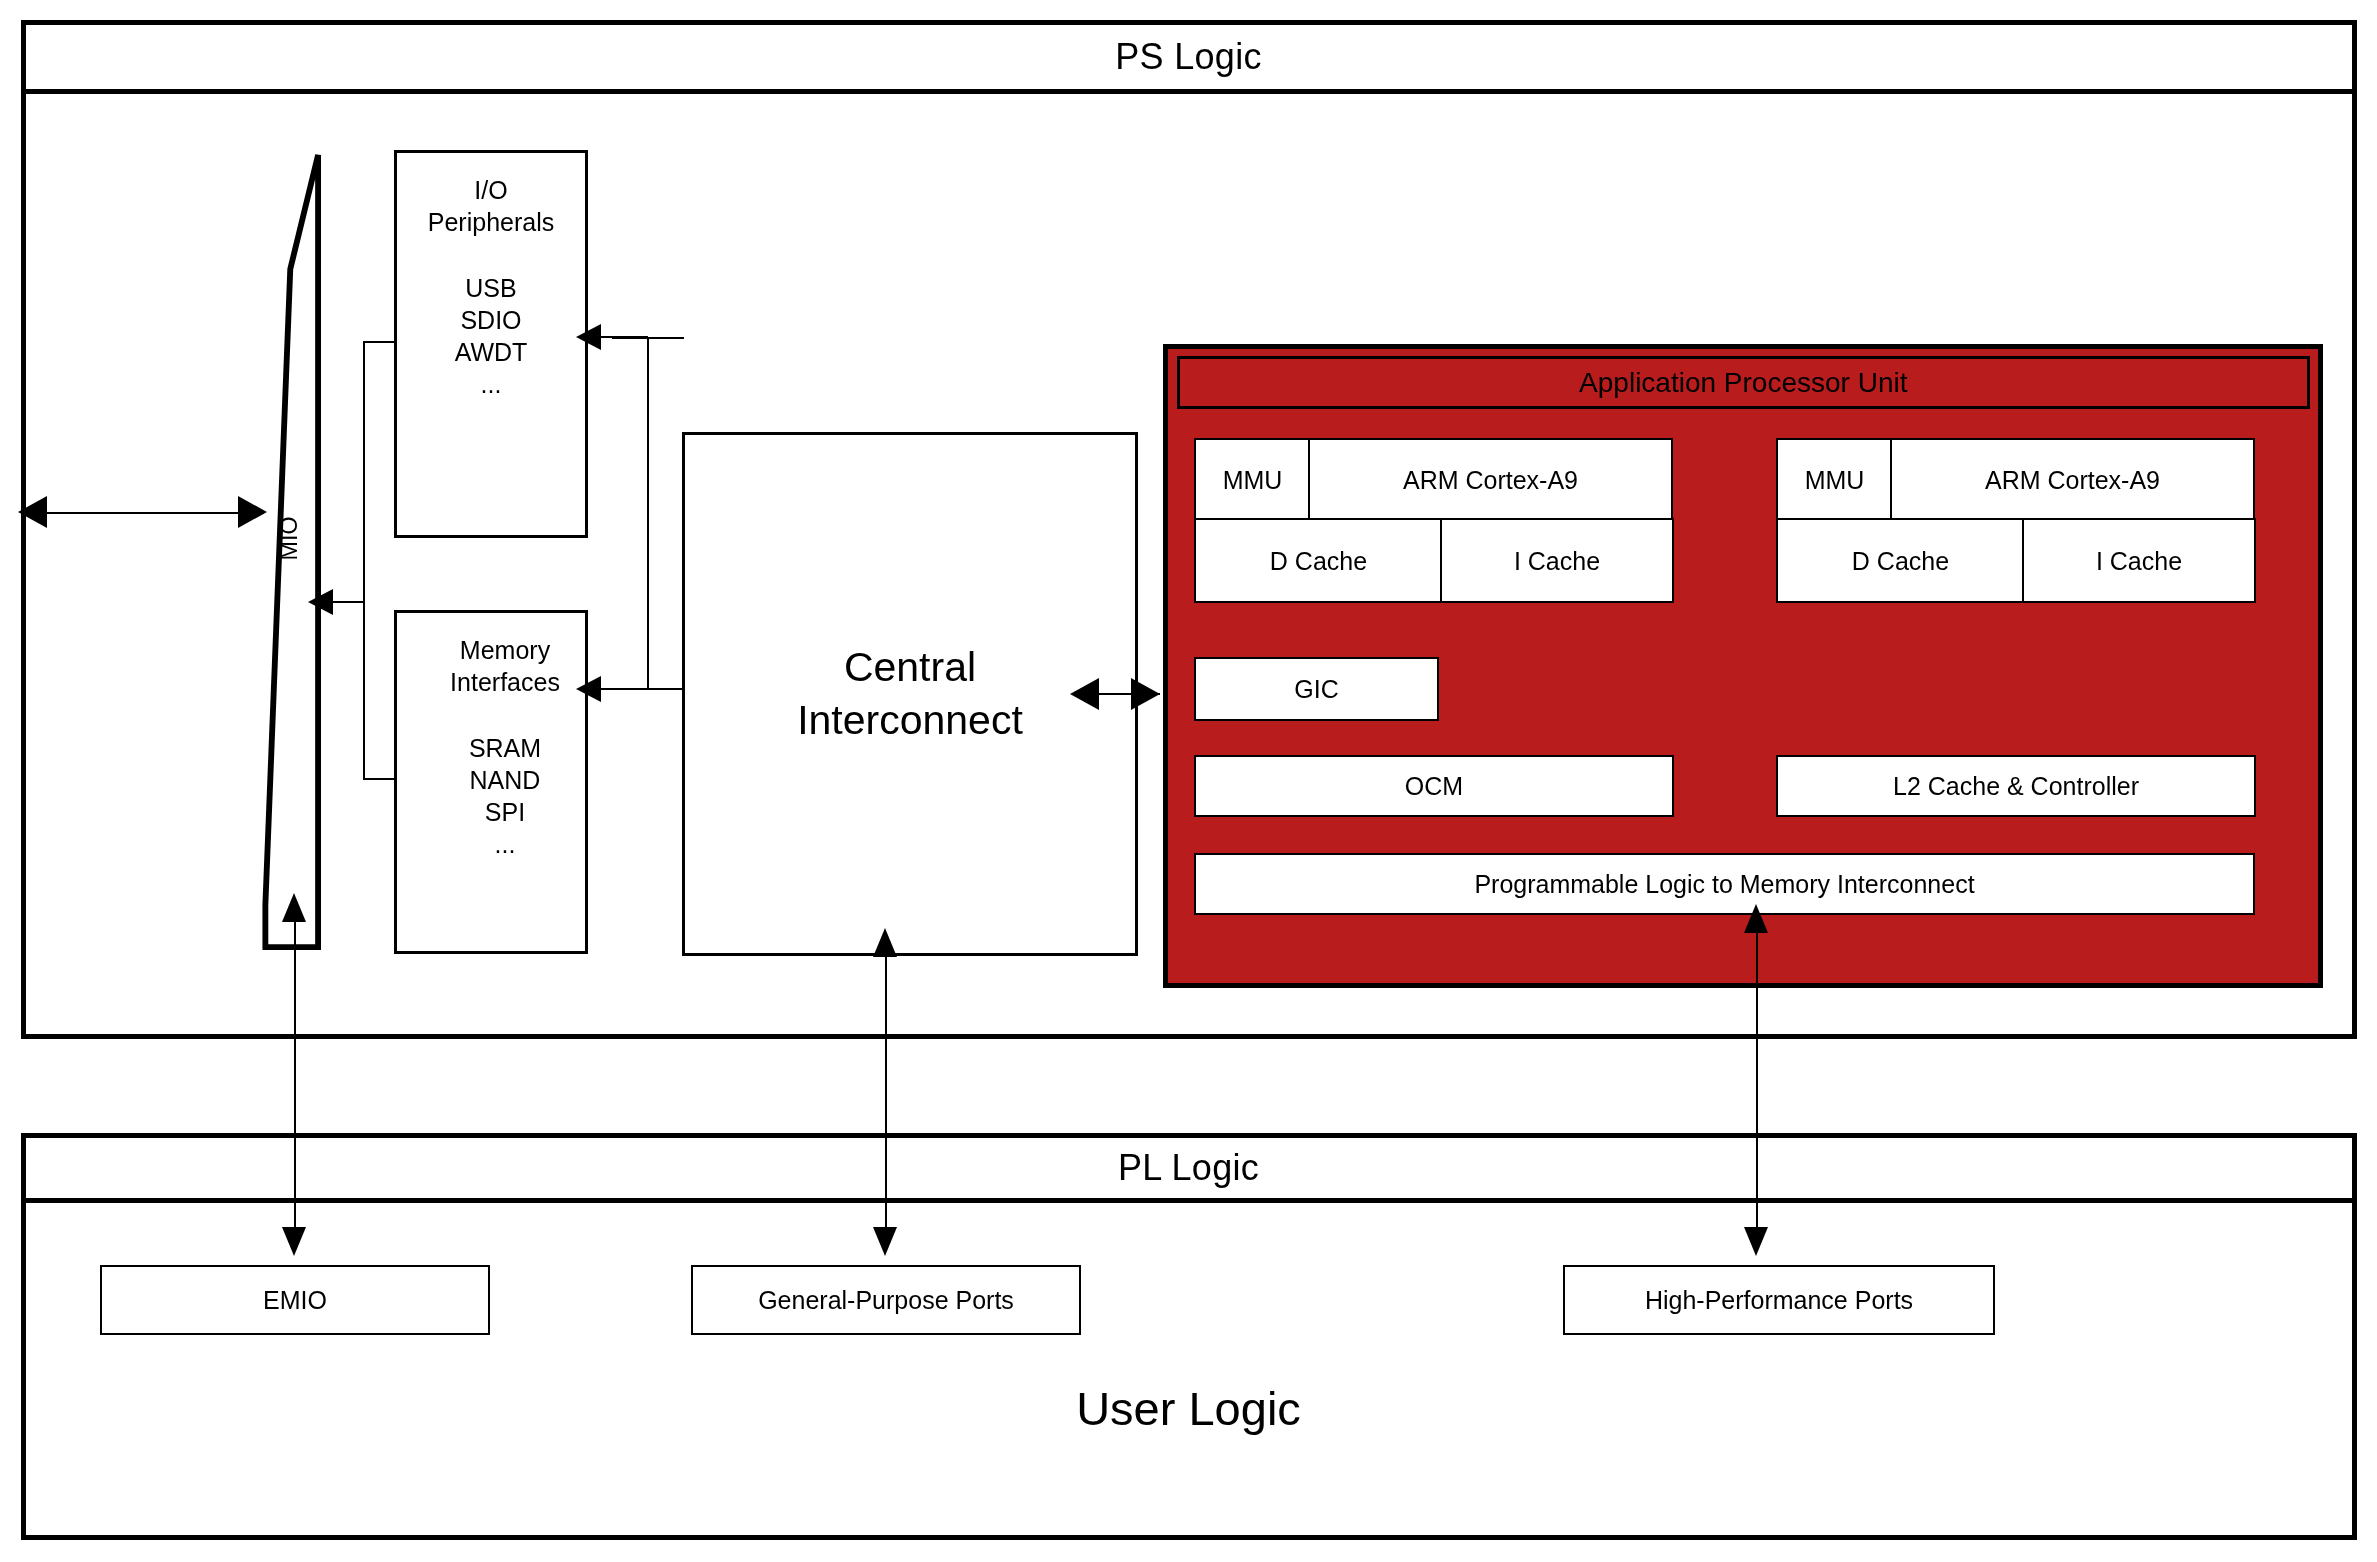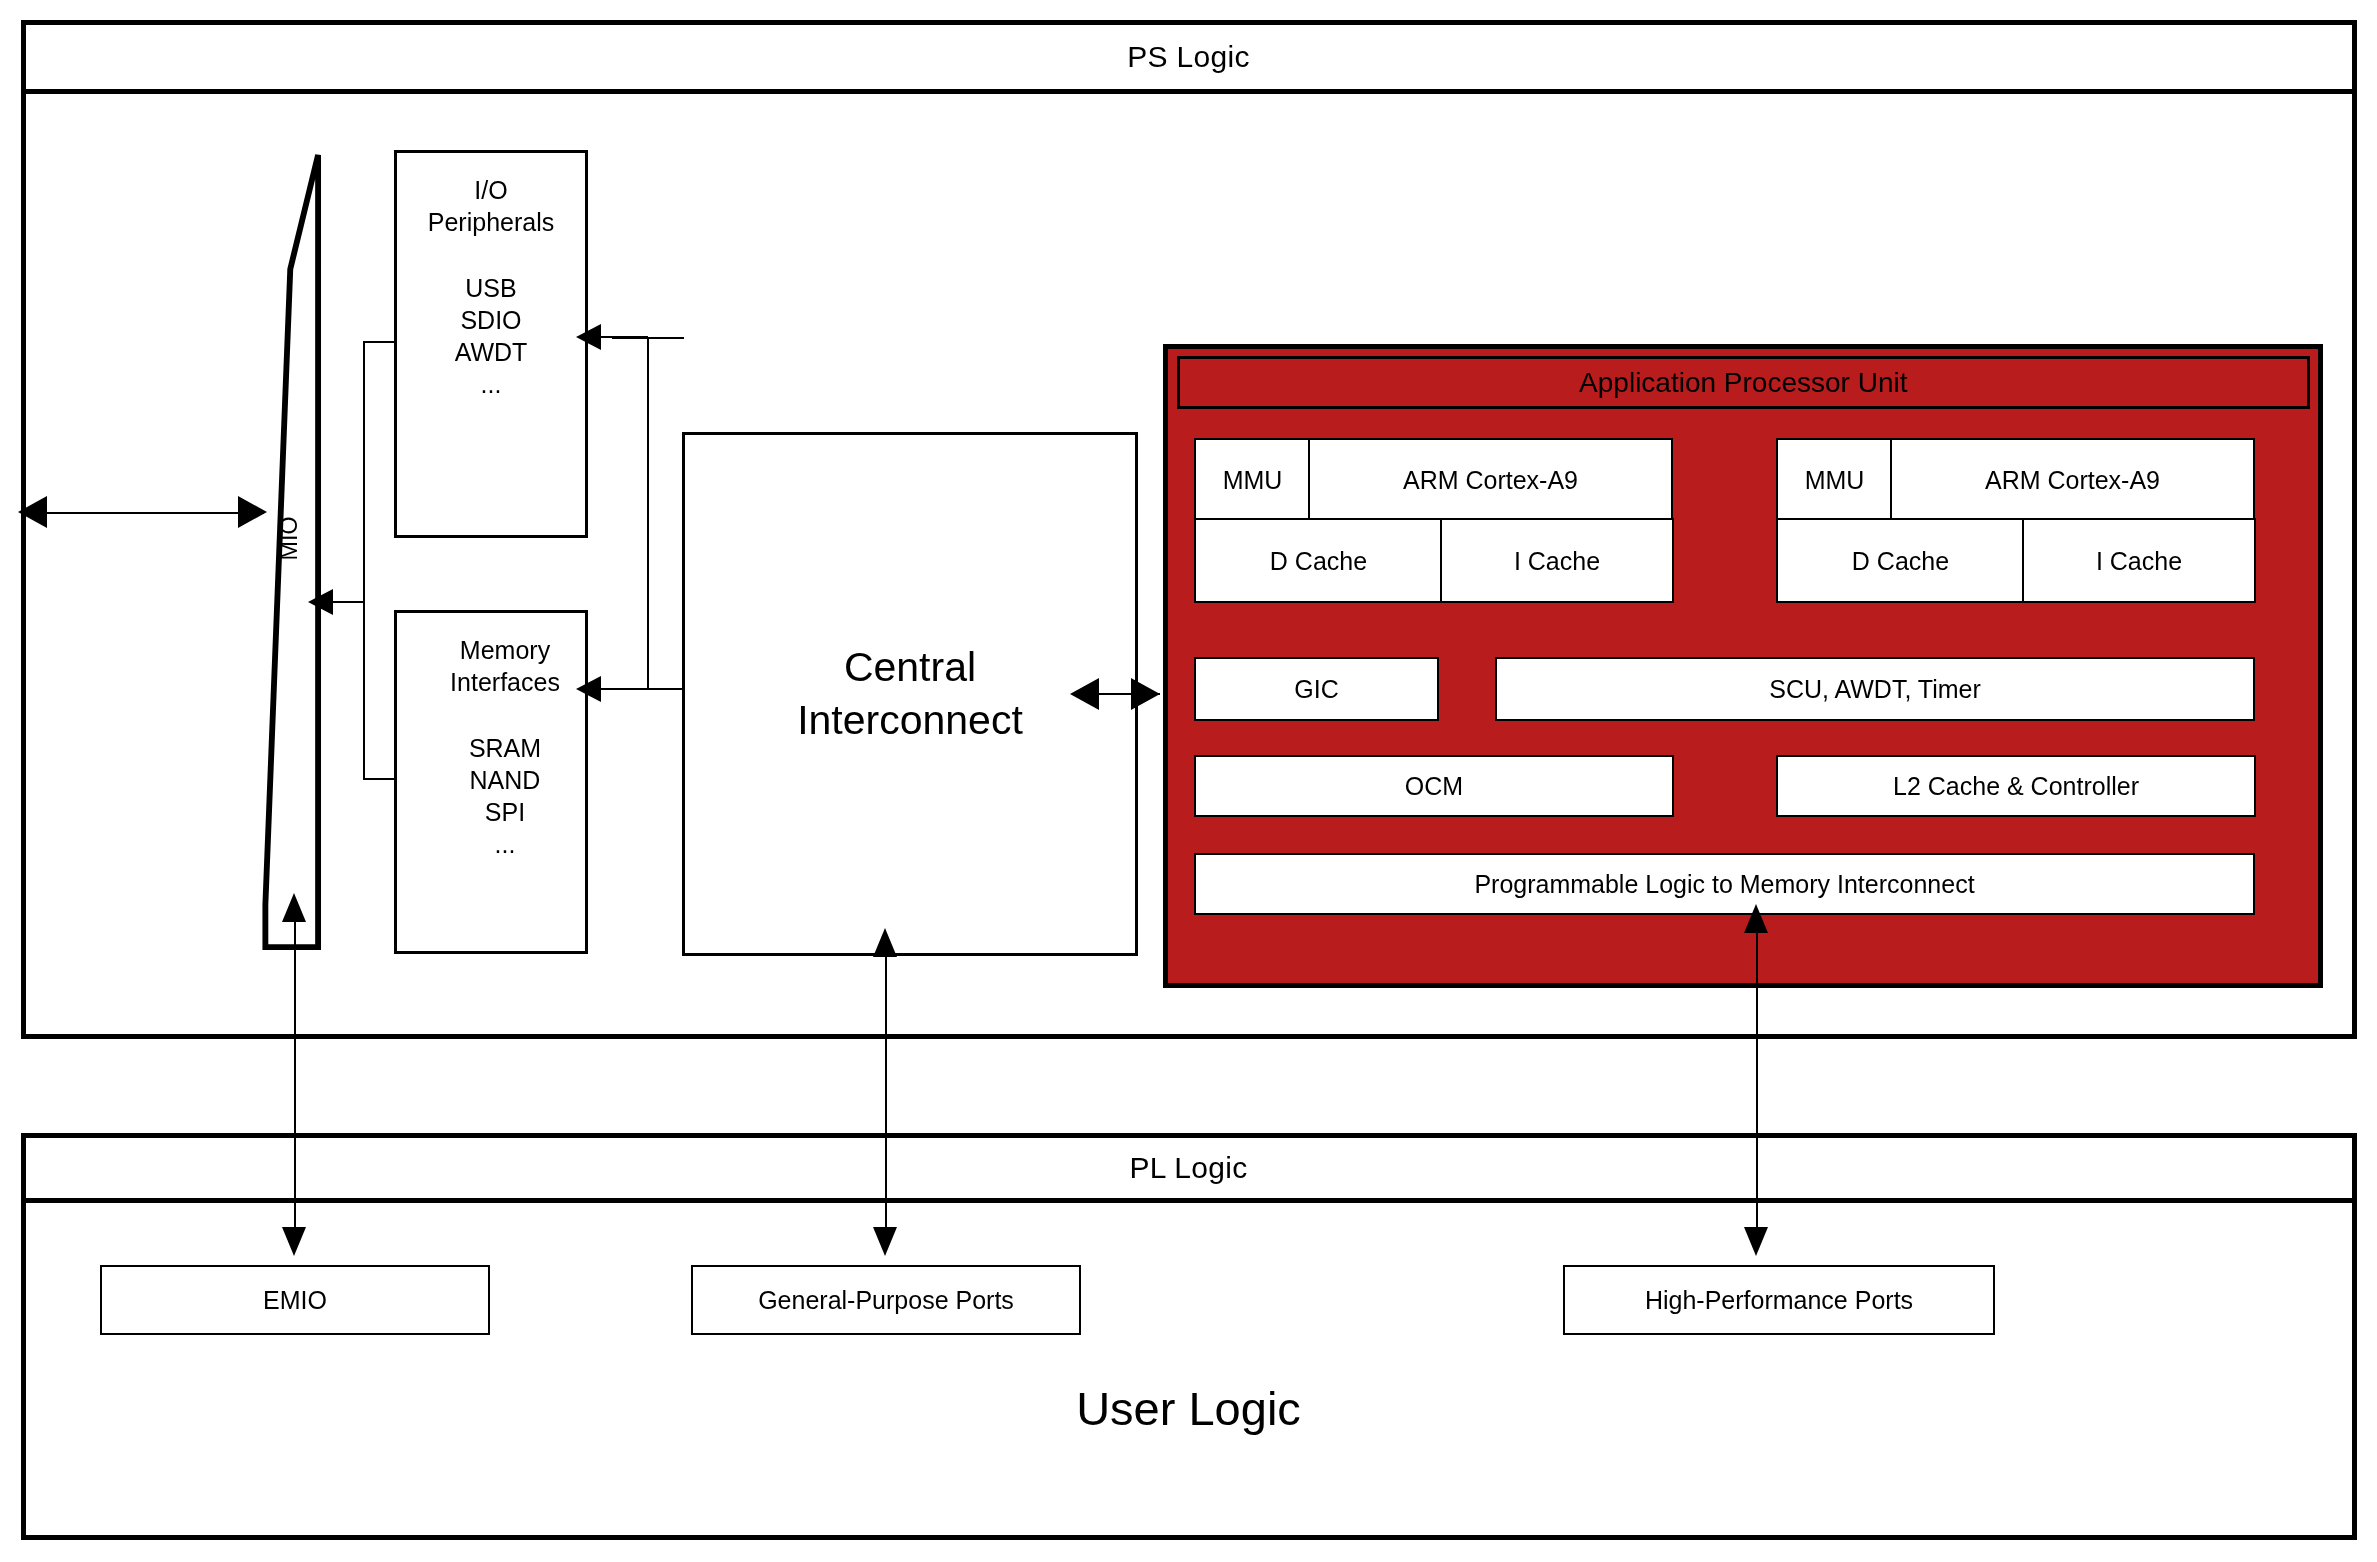--- a/index.html
+++ b/index.html
@@ -25,21 +25,21 @@
     border: 5.1px solid #000;
     background: #fff;
   }
   .region-header {
     position: absolute;
     left: 0; right: 0; top: 0;
     border-bottom: 5.1px solid #000;
     display: flex;
     align-items: center;
     justify-content: center;
-    font-size: 30px;
+    font-size: 36px;
     letter-spacing: 0.3px;
   }
 
   
   .node {
     border: 3.7px solid #000;
     background: #fff;
     display: flex;
     align-items: center;
     justify-content: center;
@@ -196,23 +196,20 @@
         <span>D Cache</span>
       </div>
       <div class="abs node thin" style="left:246px; top:80px; width:234px; height:85px; font-size:25px;">
         <span>I Cache</span>
       </div>
     </div>
 
     <div class="abs node thin" style="left:26px; top:308px; width:245px; height:64px; font-size:25px;">
       <span>GIC</span>
     </div>
-    <div class="abs node thin" style="left:327px; top:308px; width:760px; height:64px; font-size:25px;">
-      <span>SCU, AWDT, Timer</span>
-    </div>
 
     <div class="abs node thin" style="left:26px; top:406px; width:480px; height:62px; font-size:25px;">
       <span>OCM</span>
     </div>
     <div class="abs node thin" style="left:608px; top:406px; width:480px; height:62px; font-size:25px;">
       <span>L2 Cache &amp; Controller</span>
     </div>
 
     <div class="abs node thin" style="left:26px; top:504px; width:1061px; height:62px; font-size:25px;">
       <span>Programmable Logic to Memory Interconnect</span>

